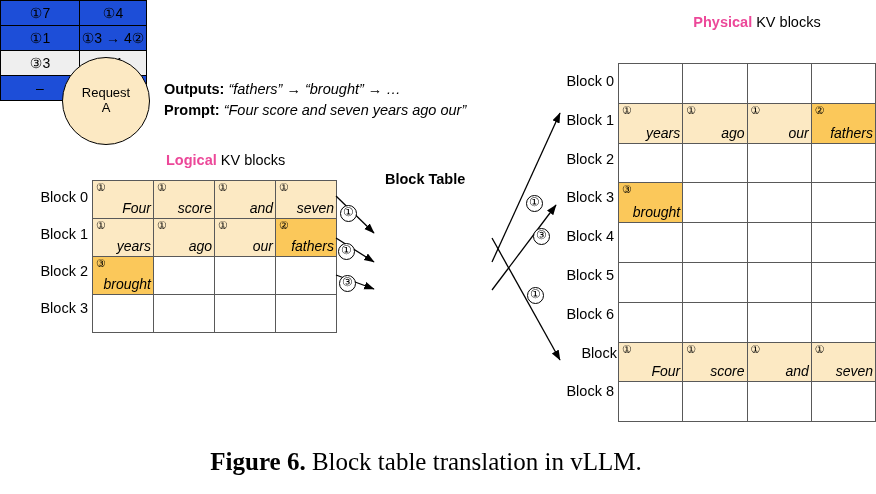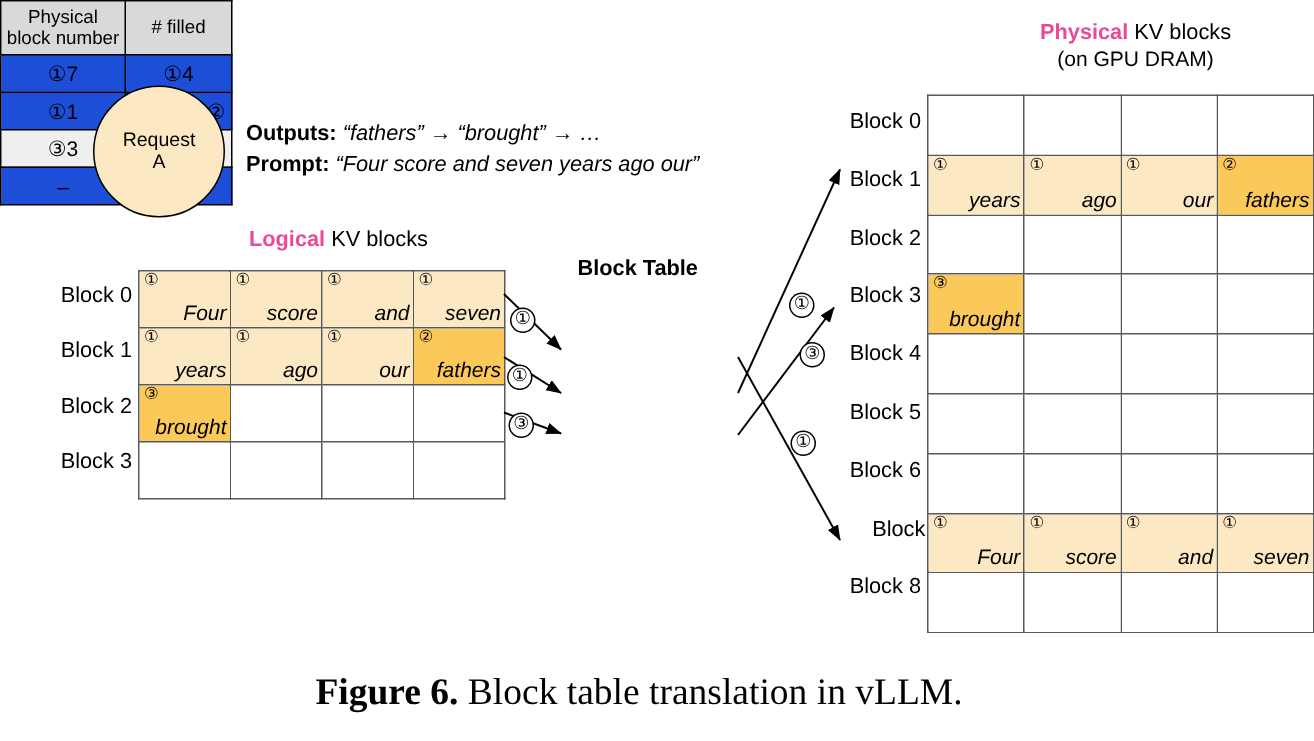--- a/index.html
+++ b/index.html
@@ -86,21 +86,20 @@
     <span class="q">“Four score and seven years ago our”</span>
   </div>
 </div>
 
 <div class="abs sec-title" id="logical-title">
   <span class="red">Logical</span><span class="plain"> KV blocks</span>
 </div>
 
 <div class="abs sec-title" id="physical-title">
   <span class="red">Physical</span><span class="plain"> KV blocks</span>
-  <span class="sub">(on GPU DRAM)</span>
 </div>
 
 <div class="abs" id="blocktable-title">Block Table</div>
 
 <div id="logical-row-labels">
     <div class="rowlabel" style="top: 189px; right: 788px;">Block 0</div>
     <div class="rowlabel" style="top: 226px; right: 788px;">Block 1</div>
     <div class="rowlabel" style="top: 263px; right: 788px;">Block 2</div>
     <div class="rowlabel" style="top: 300px; right: 788px;">Block 3</div>
   </div>
@@ -188,24 +187,20 @@
         </td>
         <td>
           <div class="cell-inner"></div>
         </td>
       </tr>
     </tbody>
   </table>
 
 <table id="block-table">
   <tbody>
-    <tr class="hdr">
-      <td class="c1">Physical block number</td>
-      <td class="c2"># filled</td>
-    </tr>
   <tr>
         <td class="c1">①7</td>
         <td class="c2">①4</td>
       </tr>
       <tr>
         <td class="c1">①1</td>
         <td class="c2">①3 → 4②</td>
       </tr>
       <tr class="shade">
         <td class="c1">③3</td>

